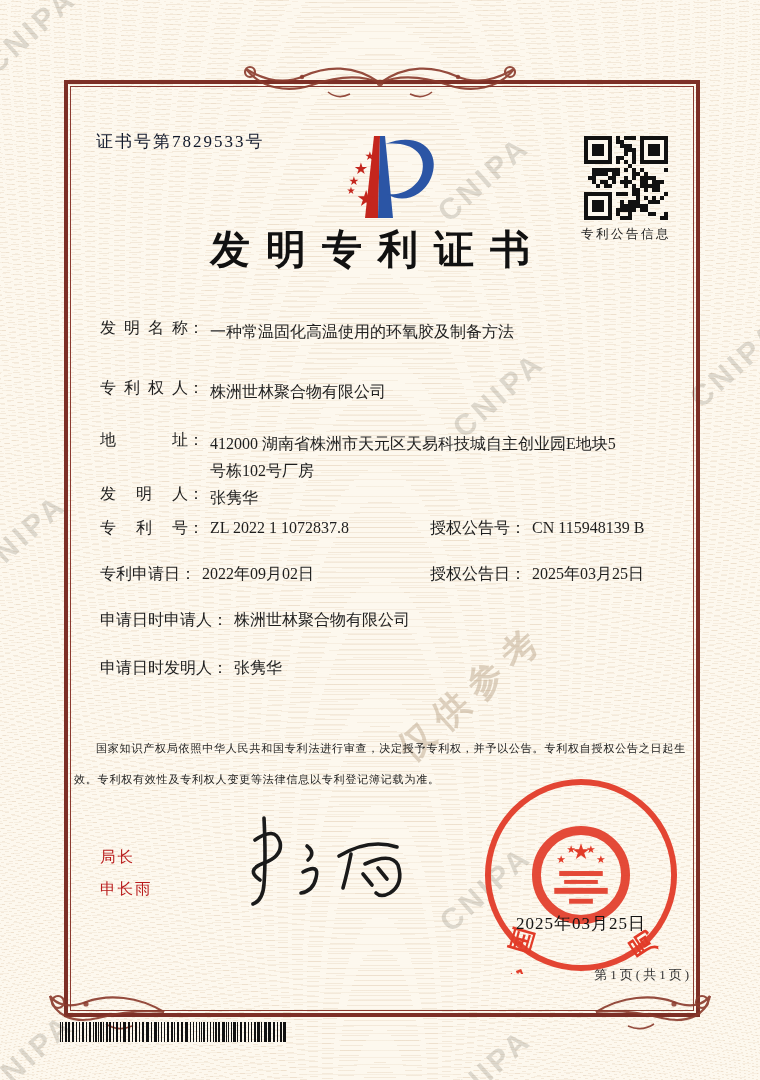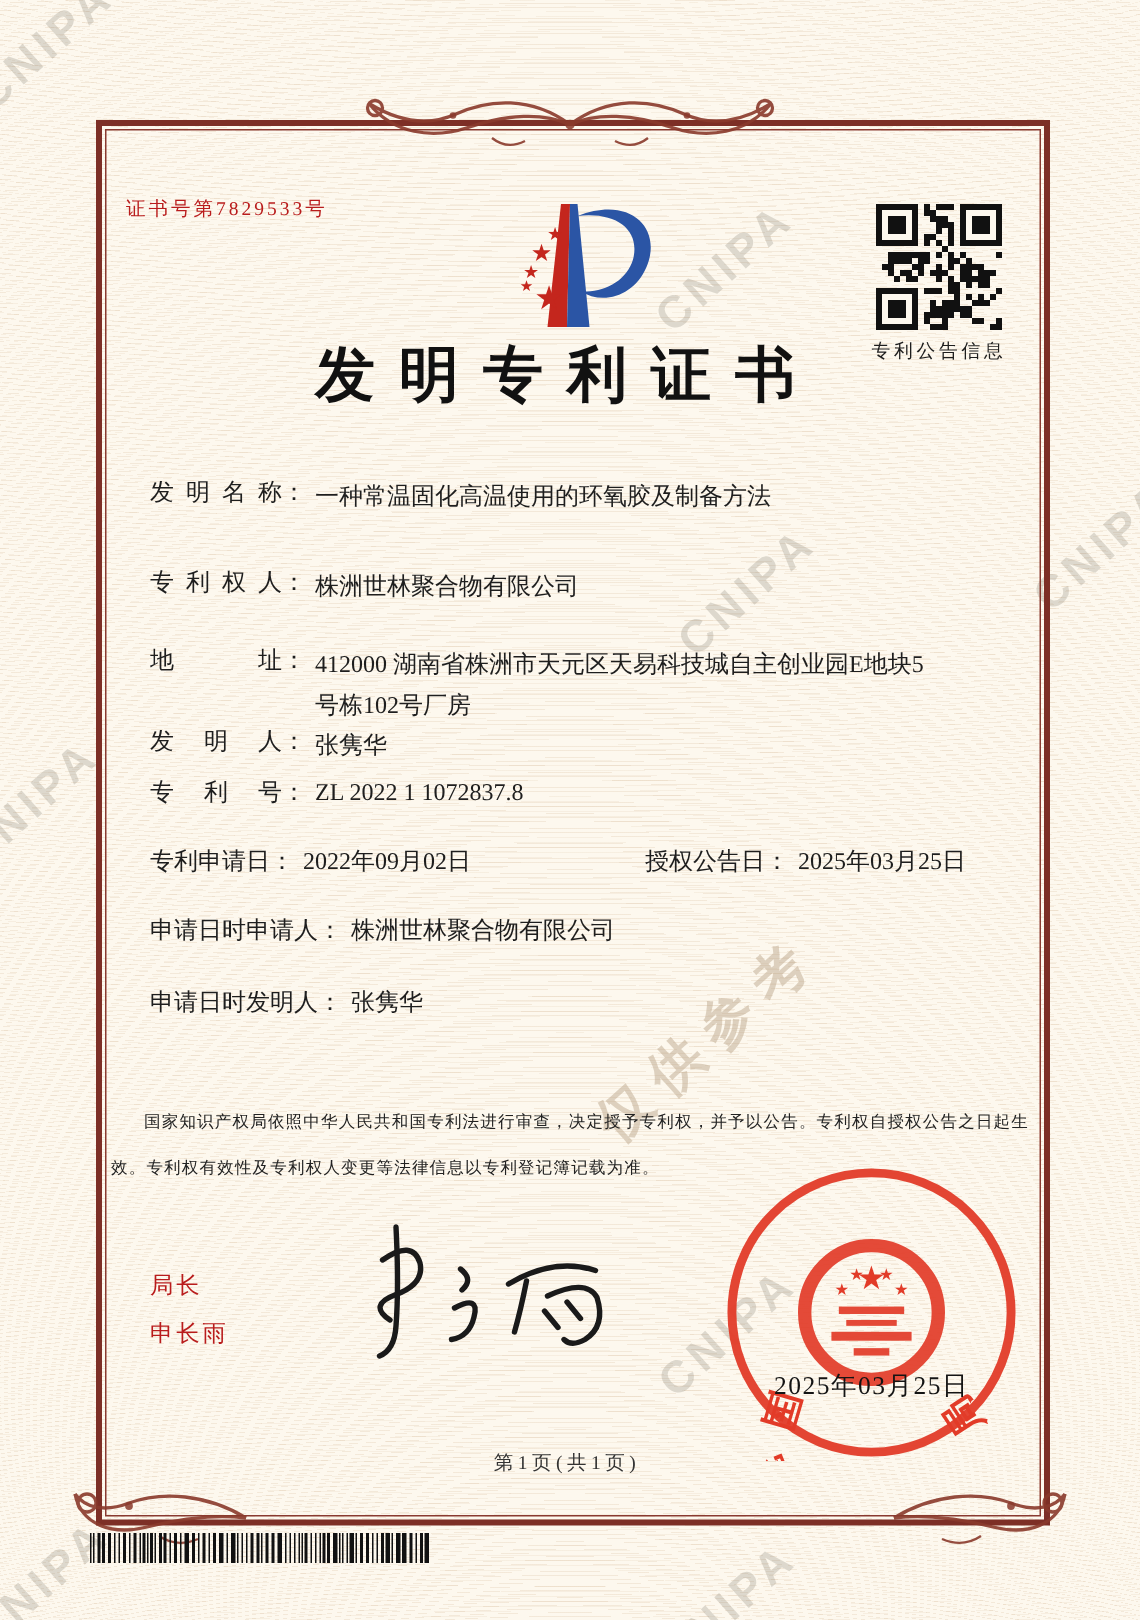--- a/index.html
+++ b/index.html
@@ -26,22 +26,22 @@
     color:rgba(186,166,138,.48);font-size:36px;letter-spacing:10px;
   }
   .frame{
     position:absolute;left:64px;top:80px;width:628px;height:929px;
     border:4px solid #7d2f26;z-index:2;
   }
   .frame-inner{position:absolute;inset:2px;border:1px solid #8a3a30;}
   .ornament{position:absolute;z-index:3;}
   .content{position:absolute;inset:0;z-index:4;}
   .cert-no{
-    position:absolute;left:84px;top:130px;
-    font-size:13px;letter-spacing:2px;color:#b91c1c;
+    position:absolute;left:96px;top:130px;
+    font-size:17px;letter-spacing:2px;color:#0f172a;
   }
   .logo{position:absolute;left:328px;top:128px;width:120px;height:100px;}
   .qr-block{position:absolute;left:570px;top:136px;width:112px;text-align:center;}
   .qr-block svg{display:block;margin:0 auto;}
   .qr-caption{margin-top:6px;font-size:12.5px;letter-spacing:2.5px;color:#1d1d1d;}
   .doc-title{
     position:absolute;left:64px;top:222px;width:612px;text-align:center;
     font-size:40px;font-weight:bold;letter-spacing:16px;text-indent:16px;color:#111;
   }
   .row{position:absolute;left:100px;font-size:16px;color:#1e1e1e;white-space:nowrap;}
@@ -63,21 +63,21 @@
   }
   .sig-title{top:847px;}
   .sig-name{top:879px;}
   .sig-script{position:absolute;left:215px;top:812px;z-index:4;}
   .seal{position:absolute;left:482px;top:776px;width:198px;height:198px;z-index:5;}
   .seal-date{
     position:absolute;left:482px;top:912px;width:198px;text-align:center;
     font-size:17px;letter-spacing:1px;color:#141414;z-index:6;
   }
   .page-footer{
-    position:absolute;left:64px;top:966px;width:628px;text-align:center;
+    position:absolute;left:64px;top:966px;width:628px;text-align:right;
     font-size:13px;letter-spacing:3px;color:#333;
   }
   .barcode{position:absolute;left:60px;top:1022px;z-index:5;}
 </style>
 </head>
 <body>
 
 <div class="guilloche"></div>
 
 <span class="wm" style="left:-25px;top:14px">CNIPA</span>
@@ -298,20 +298,23 @@
   </div>
 
   <div class="row" style="top:484px">
     <span class="lb w88">发明人</span><span class="cl">：</span><span class="val">张隽华</span>
   </div>
 
   <div class="row" style="top:518px;width:560px">
     <span class="colgroup">
       <span class="lb w88">专利号</span><span class="cl">：</span><span>ZL 2022 1 1072837.8</span>
     </span>
+    <span class="col2">
+      <span>授权公告号</span><span class="cl">：</span><span>CN 115948139 B</span>
+    </span>
   </div>
 
   <div class="row" style="top:564px;width:560px">
     <span class="colgroup">
       <span>专利申请日</span><span class="cl">：</span><span>2022年09月02日</span>
     </span>
     <span class="col2">
       <span>授权公告日</span><span class="cl">：</span><span>2025年03月25日</span>
     </span>
   </div>

